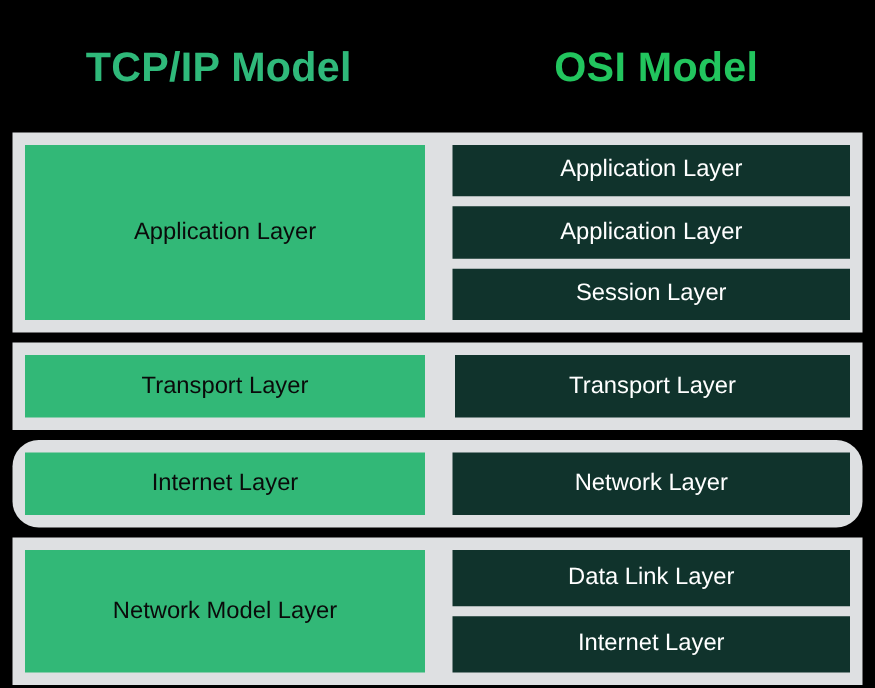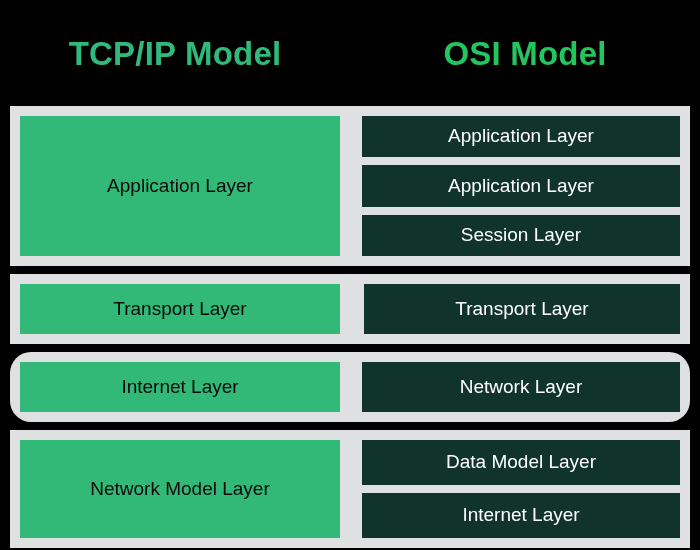--- a/index.html
+++ b/index.html
@@ -153,19 +153,19 @@
       <div class="col-right">
         <div class="box box-osi">Network Layer</div>
       </div>
     </div>
 
     <div class="row-group r4">
       <div class="col-left">
         <div class="box box-tcp">Network Model Layer</div>
       </div>
       <div class="col-right">
-        <div class="box box-osi">Data Model Layer</div>
+        <div class="box box-osi">Data Link Layer</div>
         <div class="box box-osi">Internet Layer</div>
       </div>
     </div>
 
   </div>
 </div>
 
 </body></html>

